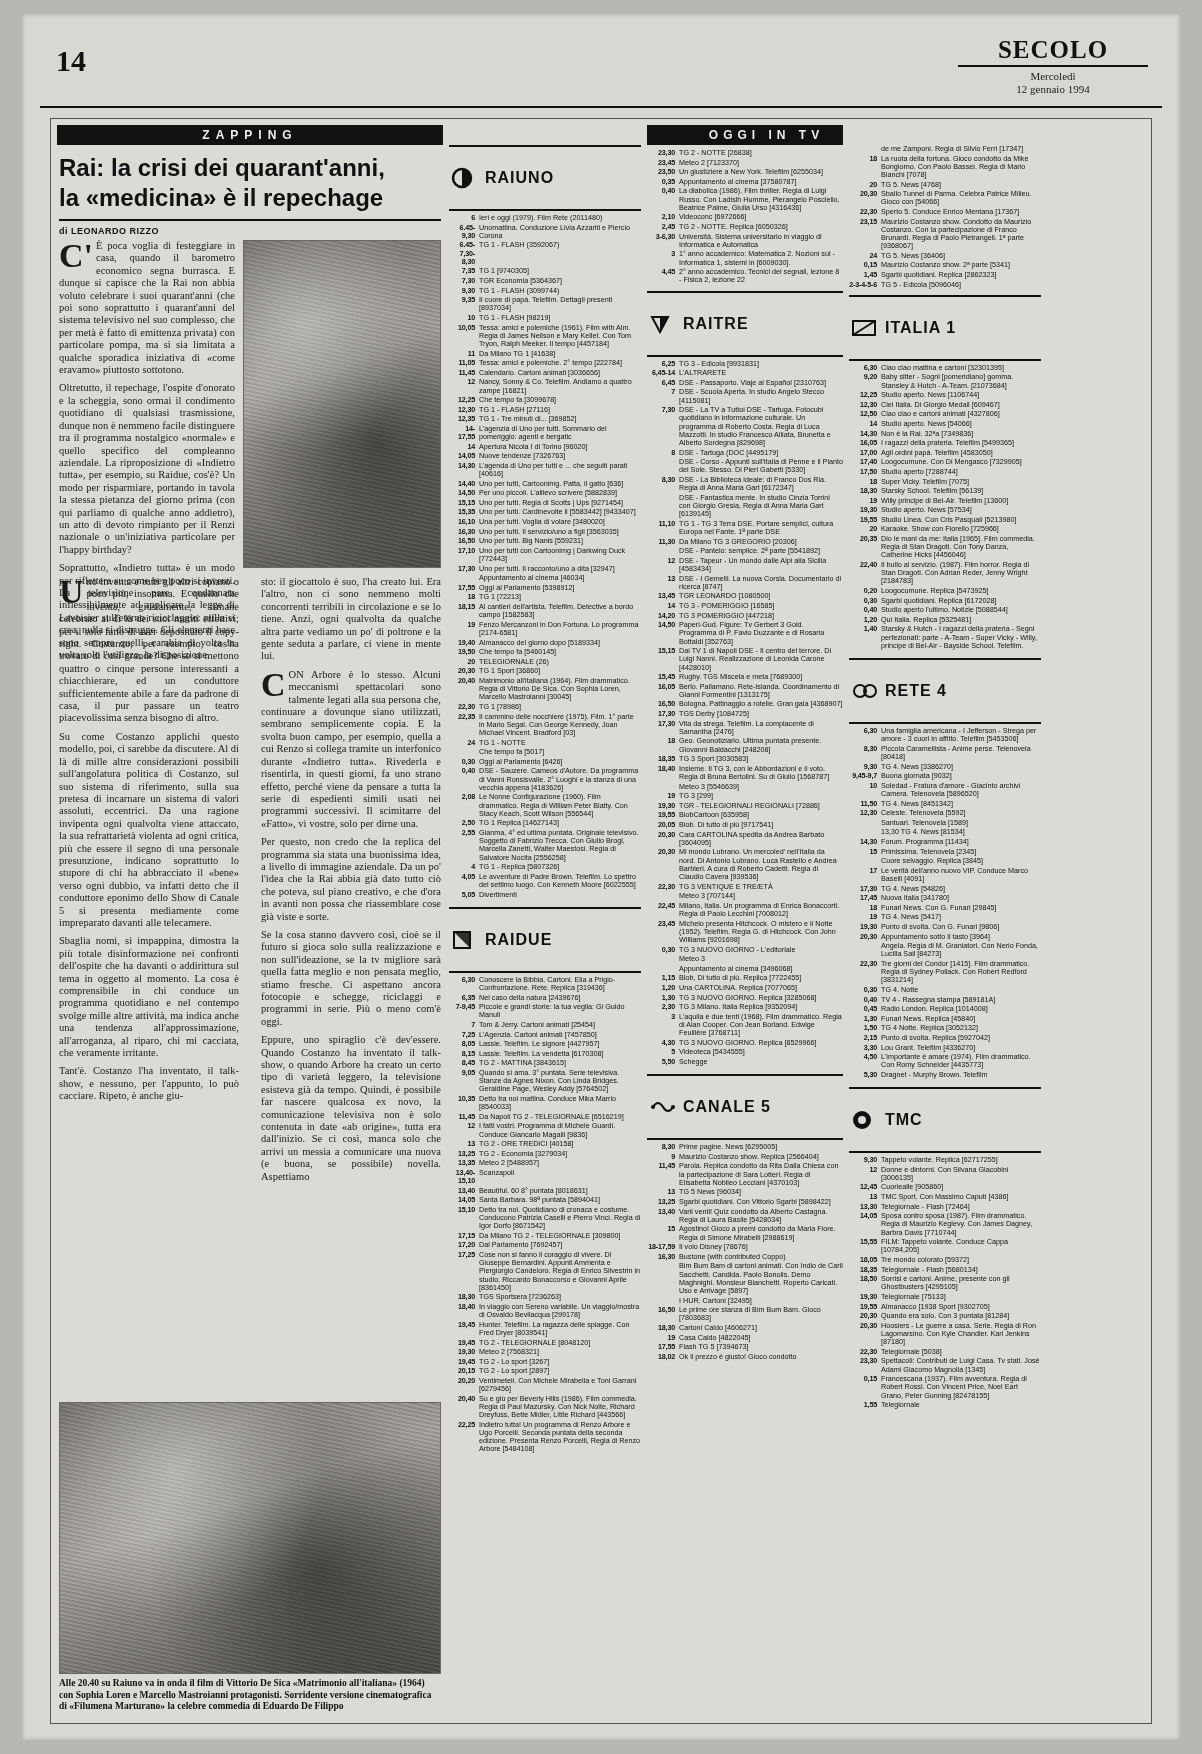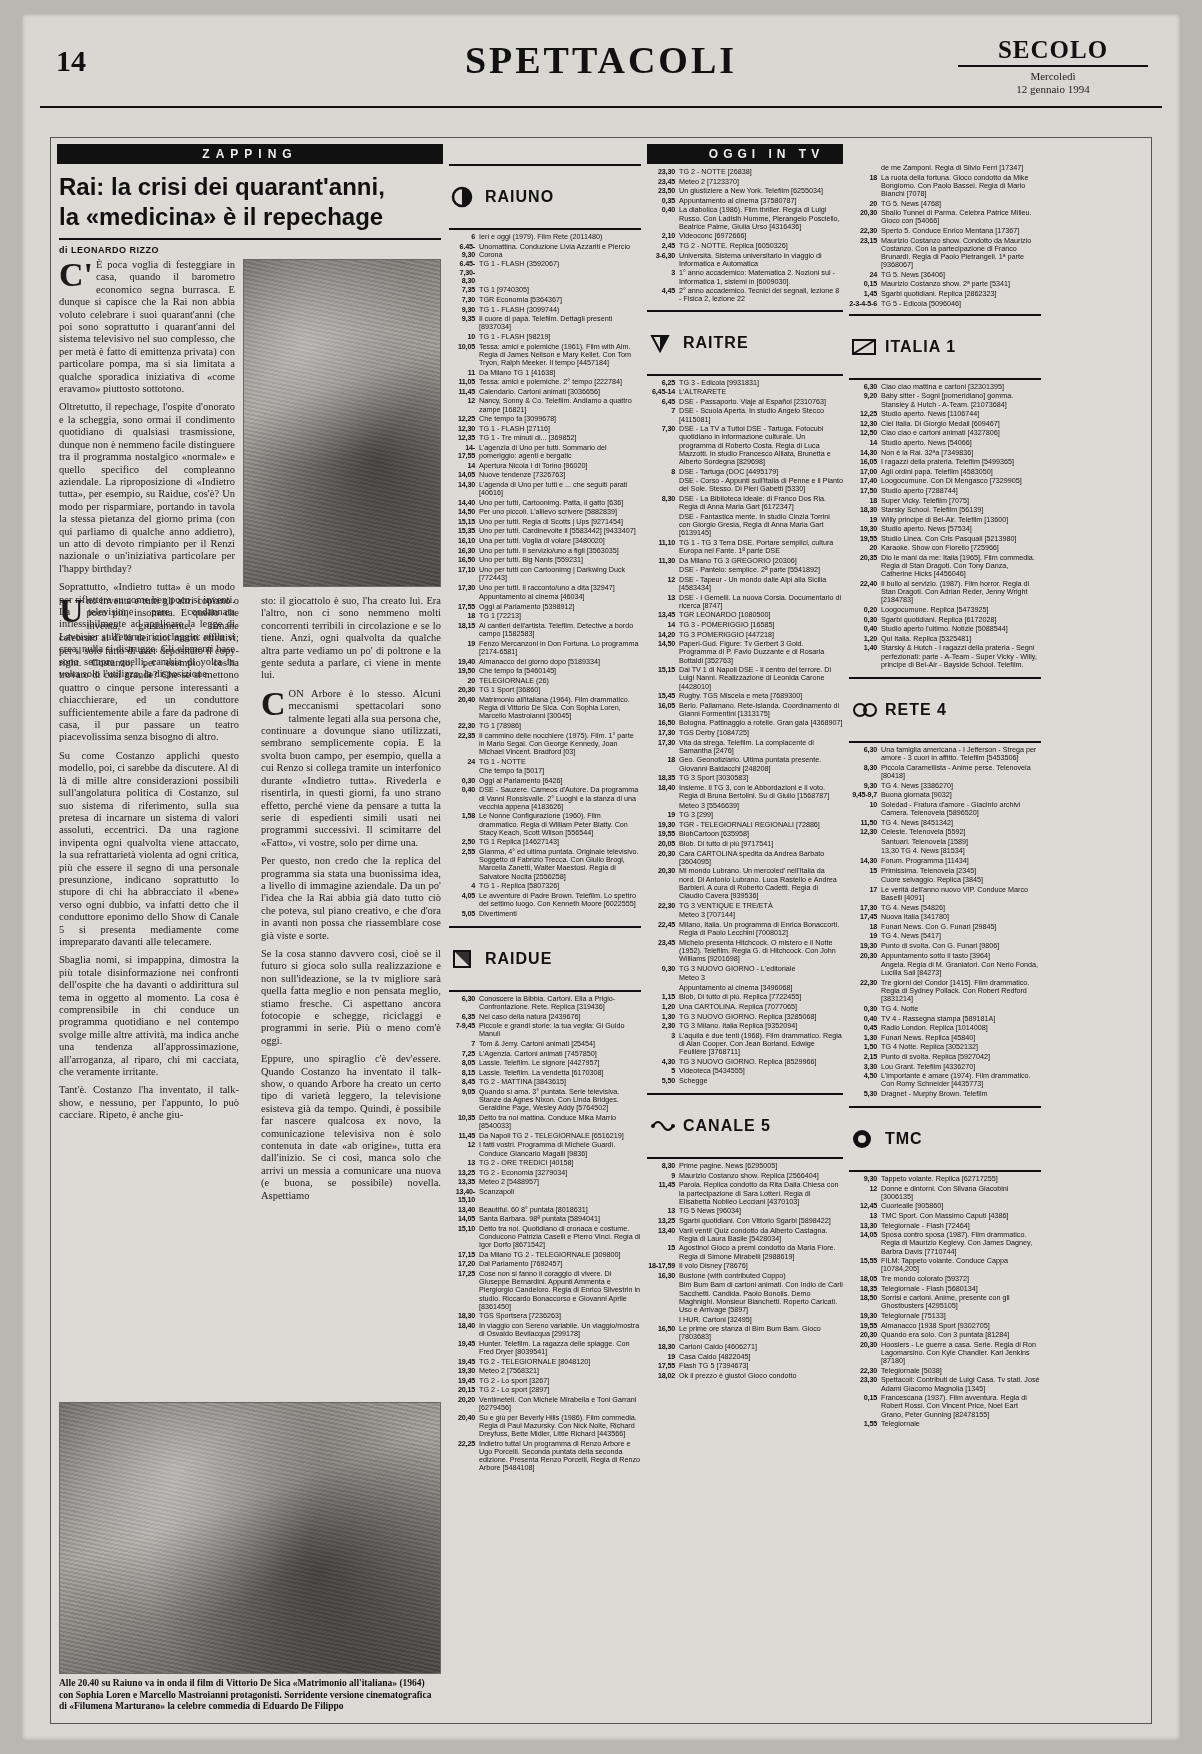--- a/index.html
+++ b/index.html
@@ -39,21 +39,20 @@
   }
   .branddate{font-size:11px;line-height:13px;margin-top:3px;color:#222;}
   .rule{
     position:absolute;left:18px;right:18px;top:92px;height:2px;background:#111;
   }
   
   .frame{
     position:absolute;left:28px;top:104px;right:28px;bottom:16px;
     border:1px solid #555;
     background:#dcdad5;
-    margin-top:19px;
   }
   
   .colA{position:absolute;left:6px;top:6px;width:386px;bottom:6px;}
   .colB{position:absolute;left:398px;top:6px;width:192px;bottom:6px;}
   .colC{position:absolute;left:596px;top:6px;width:196px;bottom:6px;}
   .colD{position:absolute;left:798px;top:6px;width:192px;bottom:6px;}
 
   
   .banner{
     background:#111;color:#eee;text-align:center;
@@ -121,21 +120,20 @@
   .prog .d{flex:1 1 auto;text-align:left;}
   .colC .prog .t,.colD .prog .t,.colE .prog .t{width:28px;flex:0 0 28px;}
 </style>
 </head>
 <body>
 
 <div class="page">
 
   <div class="masthead">
     <div class="pagenum">14</div>
-    <div class="sectiontitle">SPETTACOLI</div>
     <div class="brandbox">
       <span class="brandname">SECOLO</span>
       <div class="branddate">
         <div>Mercoledì</div>
         <div>12 gennaio 1994</div>
       </div>
     </div>
   </div>
   <div class="rule"></div>
 
@@ -374,21 +372,21 @@
             </div>
             <div class="prog">
               <span class="t">0,30</span>
               <span class="d">Oggi al Parlamento [6426]</span>
             </div>
             <div class="prog">
               <span class="t">0,40</span>
               <span class="d">DSE - Sauzere. Cameos d'Autore. Da programma di Vanni Ronsisvalle. 2° Luoghi e la stanza di una vecchia appena [4183626]</span>
             </div>
             <div class="prog">
-              <span class="t">1,58</span>
+              <span class="t">2,08</span>
               <span class="d">Le Nonne Configurazione (1960). Film drammatico. Regia di William Peter Blatty. Con Stacy Keach, Scott Wilson [556544]</span>
             </div>
             <div class="prog">
               <span class="t">2,50</span>
               <span class="d">TG 1 Replica [14627143]</span>
             </div>
             <div class="prog">
               <span class="t">2,55</span>
               <span class="d">Gianma, 4° ed ultima puntata. Originale televisivo. Soggetto di Fabrizio Trecca. Con Giulio Brogi, Marcella Zanetti, Walter Maestosi. Regia di Salvatore Nocita [2556258]</span>
             </div>

